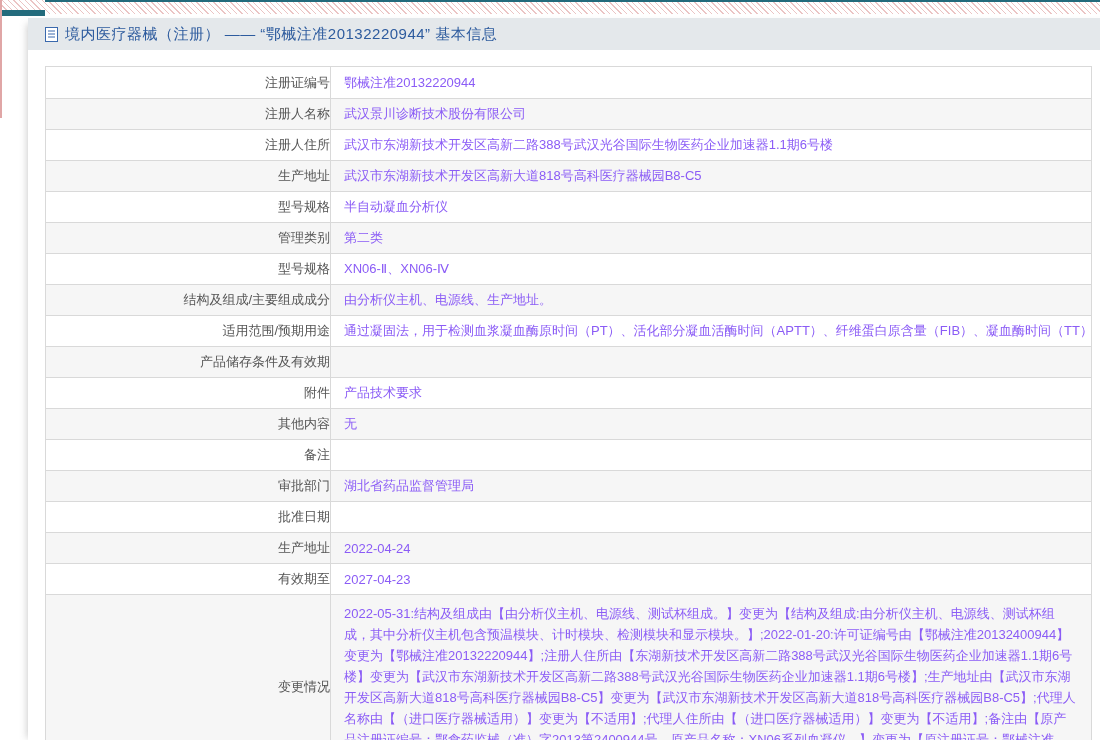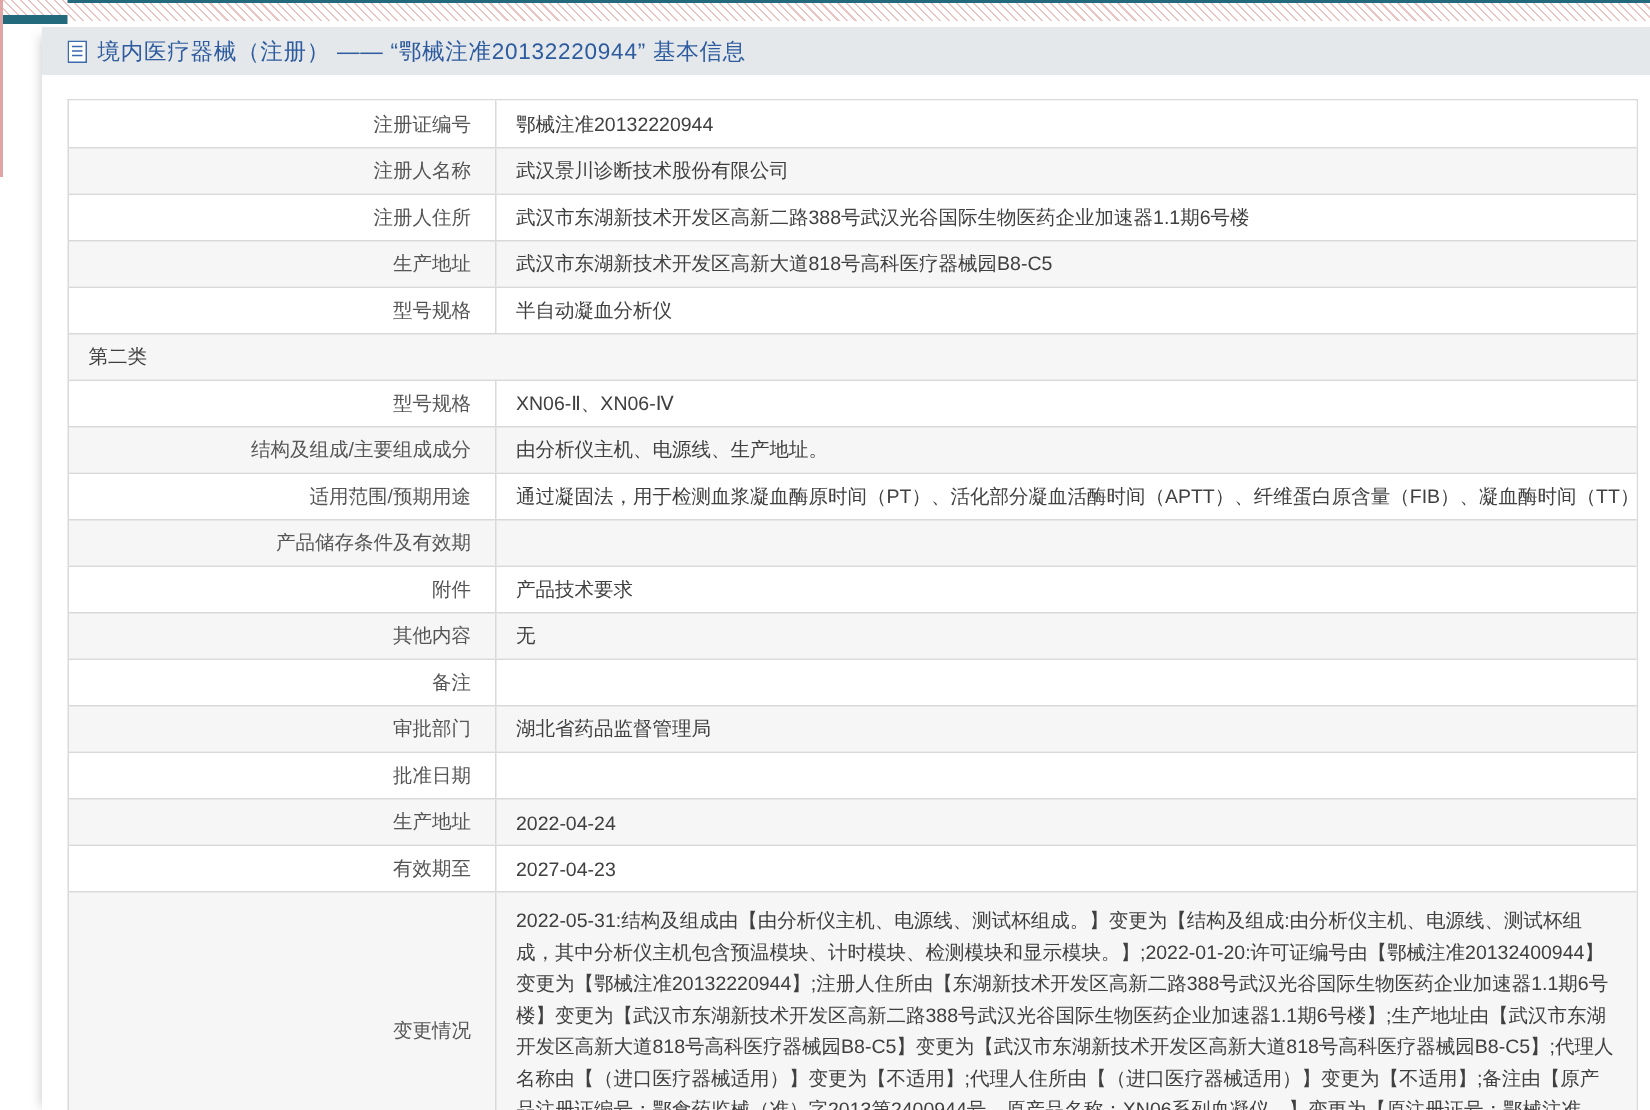--- a/index.html
+++ b/index.html
@@ -50,29 +50,29 @@
     margin:16px 0 0 17px; width:1047px;
     border:1px solid #d9d9d9; border-bottom:none;
     font-size:13px;
   }
   .tr{ display:flex; min-height:31px; background:#fff; }
   .tr + .tr{ border-top:1px solid #d9d9d9; }
   .tr:nth-child(even){ background:#f6f6f6; }
   .th{
     flex:0 0 285px; width:285px;
     display:flex; align-items:center; justify-content:flex-end;
-    padding-right:16px; border-right:1px solid #d9d9d9;
+    padding-right:0; border-right:1px solid #d9d9d9;
     color:#555555; text-align:right;
   }
   .td{
     flex:1 1 auto;
     display:flex; align-items:center;
     padding:4px 12px 4px 13px;
     white-space:nowrap; overflow:hidden;
-    color:#404040;
+    color:#8b5cf6;
   }
   .tr.multiline .td{
     white-space:normal; overflow:visible;
     align-items:flex-start;
     padding-top:8px; padding-bottom:8px;
     line-height:21px; display:block;
   }
 </style>
 </head>
 <body>
@@ -114,20 +114,21 @@
     <div class="th">生产地址</div>
     <div class="td">武汉市东湖新技术开发区高新大道818号高科医疗器械园B8-C5</div>
   </div>
 
   <div class="tr">
     <div class="th">型号规格</div>
     <div class="td">半自动凝血分析仪</div>
   </div>
 
   <div class="tr">
+    <div class="th">管理类别</div>
     <div class="td">第二类</div>
   </div>
 
   <div class="tr">
     <div class="th">型号规格</div>
     <div class="td">XN06-Ⅱ、XN06-Ⅳ</div>
   </div>
 
   <div class="tr">
     <div class="th">结构及组成/主要组成成分</div>

